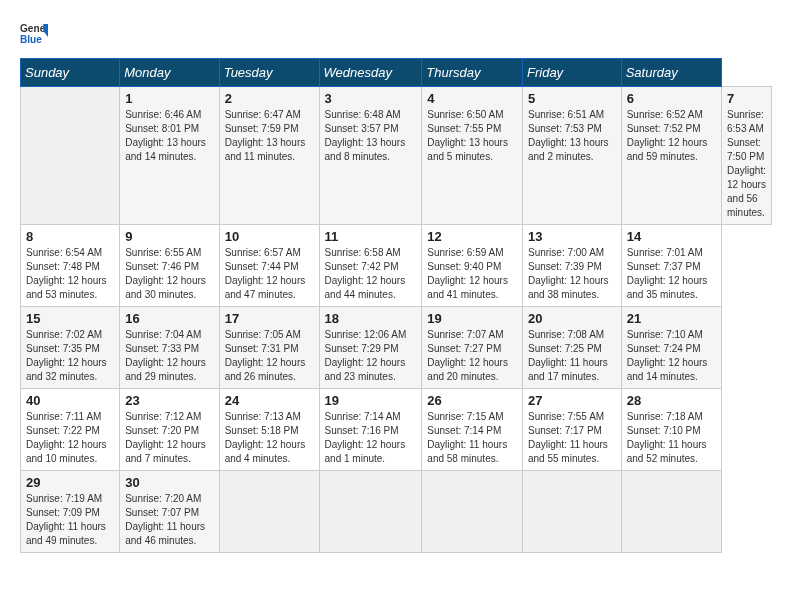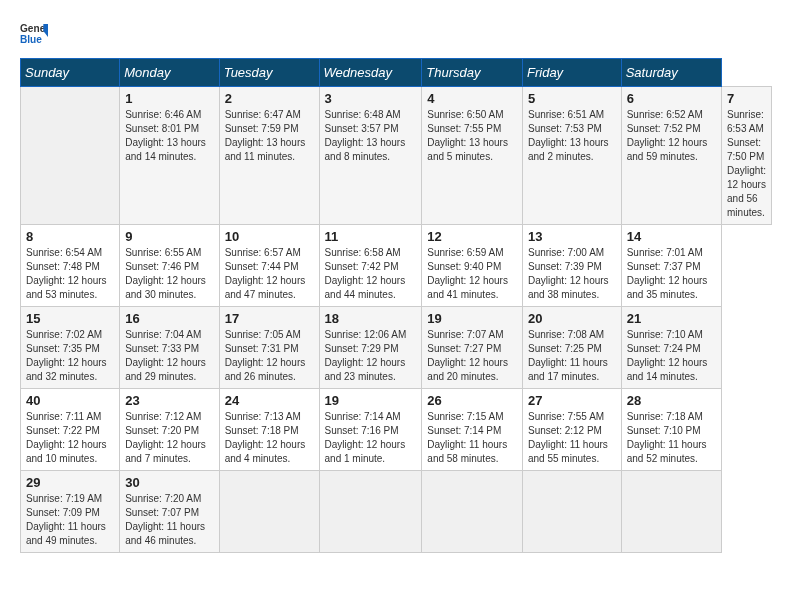--- a/index.html
+++ b/index.html
@@ -305,21 +305,21 @@
         <div class="day-info">
           <div>Sunrise: 7:12 AM</div>
           <div>Sunset: 7:20 PM</div>
           <div>Daylight: 12 hours and 7 minutes.</div>
         </div>
       </td>
         <td>
         <span class="day-number">24</span>
         <div class="day-info">
           <div>Sunrise: 7:13 AM</div>
-          <div>Sunset: 7:18 PM</div>
+          <div>Sunset: 5:18 PM</div>
           <div>Daylight: 12 hours and 4 minutes.</div>
         </div>
       </td>
         <td>
         <span class="day-number">19</span>
         <div class="day-info">
           <div>Sunrise: 7:14 AM</div>
           <div>Sunset: 7:16 PM</div>
           <div>Daylight: 12 hours and 1 minute.</div>
         </div>
@@ -329,21 +329,21 @@
         <div class="day-info">
           <div>Sunrise: 7:15 AM</div>
           <div>Sunset: 7:14 PM</div>
           <div>Daylight: 11 hours and 58 minutes.</div>
         </div>
       </td>
         <td>
         <span class="day-number">27</span>
         <div class="day-info">
           <div>Sunrise: 7:55 AM</div>
-          <div>Sunset: 2:12 PM</div>
+          <div>Sunset: 7:17 PM</div>
           <div>Daylight: 11 hours and 55 minutes.</div>
         </div>
       </td>
         <td>
         <span class="day-number">28</span>
         <div class="day-info">
           <div>Sunrise: 7:18 AM</div>
           <div>Sunset: 7:10 PM</div>
           <div>Daylight: 11 hours and 52 minutes.</div>
         </div>

